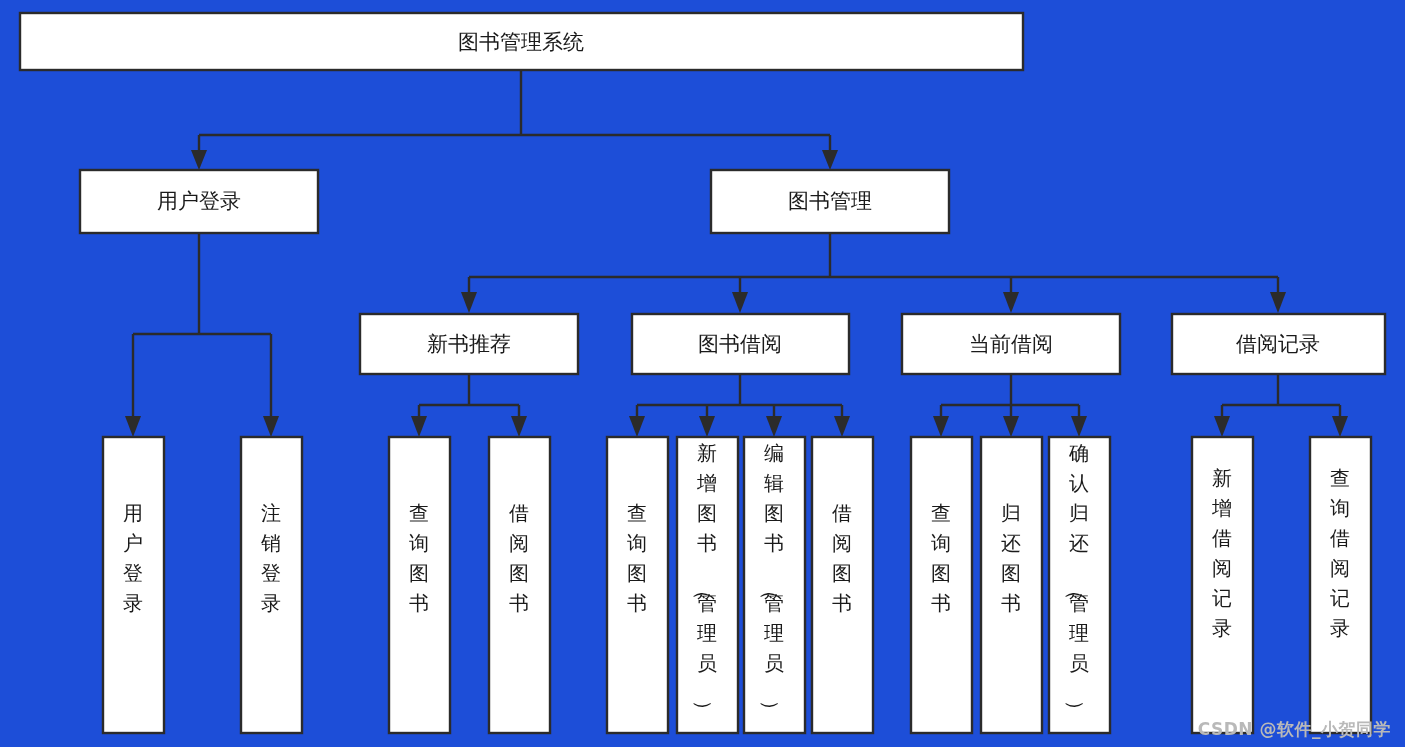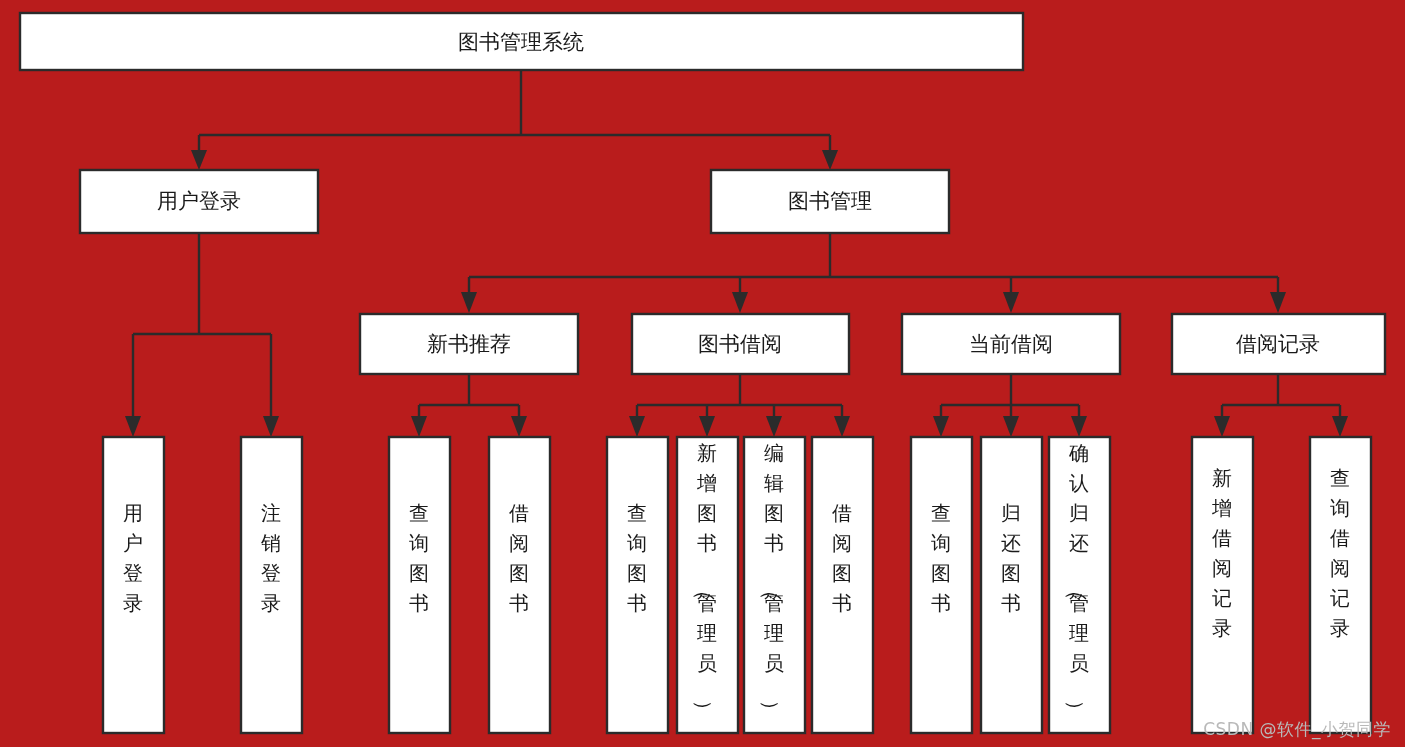--- a/index.html
+++ b/index.html
@@ -10,21 +10,21 @@
   body {
     width: 1405px;
     height: 747px;
     font-family: "DejaVu Sans", "Liberation Sans", sans-serif;
     overflow: hidden;
   }
   #diagram-root {
     position: relative;
     width: 1405px;
     height: 747px;
-    background: #b91c1c;
+    background: #1d4ed8;
   }
   svg.tree-svg {
     position: absolute;
     left: 0;
     top: 0;
     width: 1405px;
     height: 747px;
   }
   .node-box {
     fill: #ffffff;
@@ -56,20 +56,21 @@
   .watermark {
     position: absolute;
     right: 14px;
     bottom: 6px;
     font-family: "DejaVu Sans", "Liberation Sans", sans-serif;
     font-size: 17px;
     color: #b9b9b9;
     white-space: nowrap;
     letter-spacing: 0.5px;
     user-select: none;
+    font-weight: bold;
   }
 </style>
 </head>
 <body>
 
 <div id="diagram-root">
 
   <svg class="tree-svg" viewBox="0 0 1405 747">
     <defs></defs>
 

